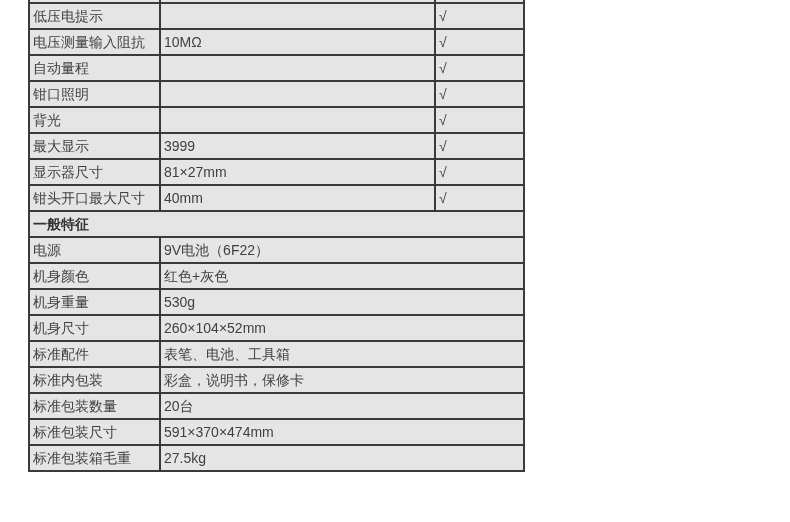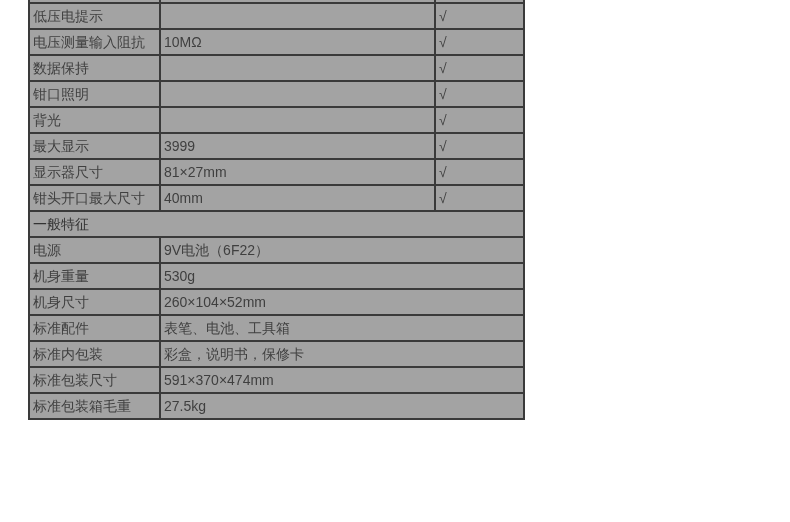--- a/index.html
+++ b/index.html
@@ -30,28 +30,28 @@
   table.spec-table td {
     border: 2px solid #3a3a3a;
     height: 24px;
     padding: 0 3px;
     font-size: 14px;
     line-height: 24px;
     color: #3f3f3f;
     overflow: hidden;
     white-space: nowrap;
     vertical-align: middle;
-    background: #a3a3a3;
+    background: #e5e5e5;
   }
   td.check-cell {
     color: #5f6b8a;
     font-size: 15px;
   }
   tr.section-header-row td {
-    font-weight: normal;
+    font-weight: bold;
     color: #333333;
   }
 </style>
 </head>
 <body>
 
 <div class="page">
   <div class="table-wrap">
     <table class="spec-table">
       <colgroup>
@@ -71,21 +71,21 @@
           <td>低压电提示</td>
           <td></td>
           <td class="check-cell">√</td>
         </tr>
         <tr>
           <td>电压测量输入阻抗</td>
           <td>10MΩ</td>
           <td class="check-cell">√</td>
         </tr>
         <tr>
-          <td>数据保持</td>
+          <td>自动量程</td>
           <td></td>
           <td class="check-cell">√</td>
         </tr>
         <tr>
           <td>钳口照明</td>
           <td></td>
           <td class="check-cell">√</td>
         </tr>
         <tr>
           <td>背光</td>
@@ -110,36 +110,44 @@
 
         <tr class="section-header-row">
           <td colspan="3">一般特征</td>
         </tr>
 
         <tr>
           <td>电源</td>
           <td colspan="2">9V电池（6F22）</td>
         </tr>
         <tr>
+          <td>机身颜色</td>
+          <td colspan="2">红色+灰色</td>
+        </tr>
+        <tr>
           <td>机身重量</td>
           <td colspan="2">530g</td>
         </tr>
         <tr>
           <td>机身尺寸</td>
           <td colspan="2">260×104×52mm</td>
         </tr>
         <tr>
           <td>标准配件</td>
           <td colspan="2">表笔、电池、工具箱</td>
         </tr>
         <tr>
           <td>标准内包装</td>
           <td colspan="2">彩盒，说明书，保修卡</td>
         </tr>
         <tr>
+          <td>标准包装数量</td>
+          <td colspan="2">20台</td>
+        </tr>
+        <tr>
           <td>标准包装尺寸</td>
           <td colspan="2">591×370×474mm</td>
         </tr>
         <tr>
           <td>标准包装箱毛重</td>
           <td colspan="2">27.5kg</td>
         </tr>
       </tbody>
     </table>
   </div>

